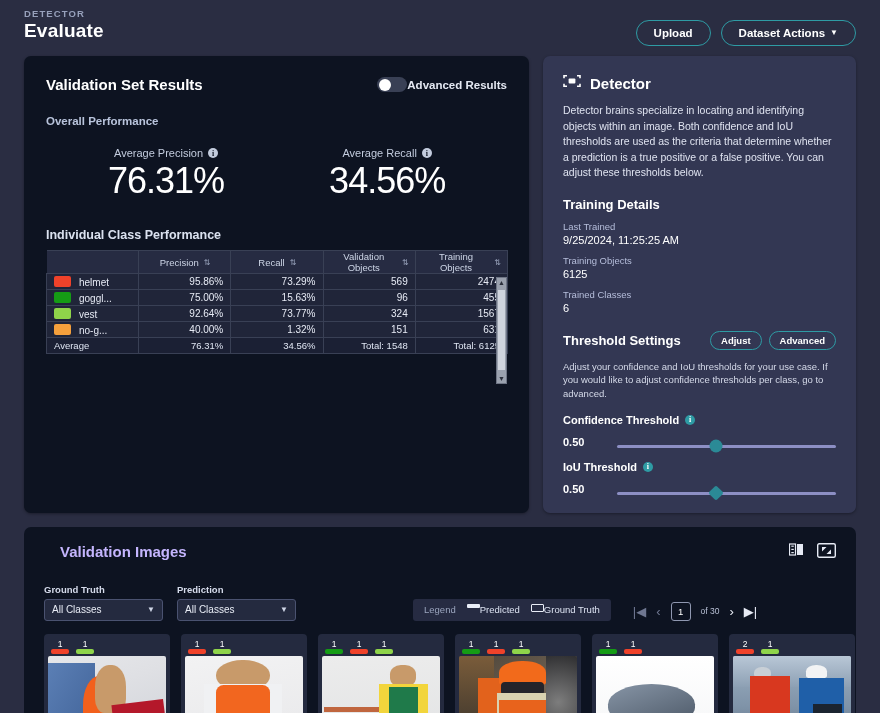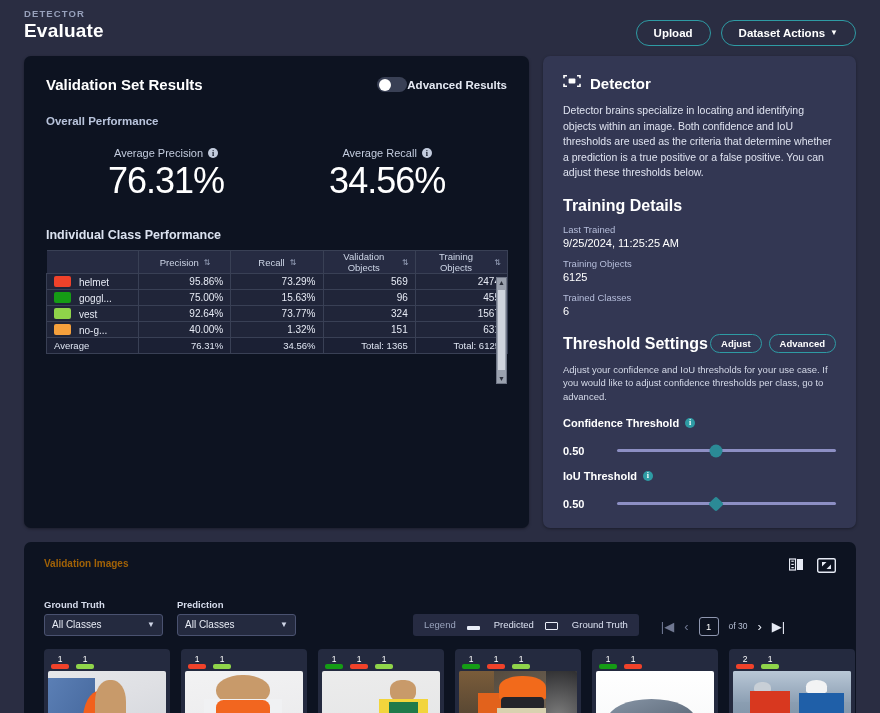--- a/index.html
+++ b/index.html
@@ -102,49 +102,49 @@
   .tbl-scroll .bar {
     position: absolute; left: 1px; top: 12px; width: 7px; height: 80px;
     background: #cfd4dd;
   }
   .tbl-scroll span { position: relative; z-index: 2; line-height: 9px; }
 
   
   .det-head { display: flex; align-items: center; gap: 9px; }
   .det-title { font-size: 15px; font-weight: bold; color: #fff; }
   .det-desc { font-size: 10.5px; line-height: 1.48; color: #dfe3f0; margin-top: 11px; }
-  .rp-h { font-size: 16px; font-weight: bold; color: #fff; margin-top: 16px; }
+  .rp-h { font-size: 13px; font-weight: bold; color: #fff; margin-top: 16px; }
   .kv-k { font-size: 9.5px; color: #b6bedb; margin-top: 9px; }
   .kv-v { font-size: 11px; color: #fff; margin-top: 2px; }
   .ts-head { display: flex; align-items: center; justify-content: space-between; margin-top: 17px; }
   .ts-pills { display: flex; gap: 7px; }
   .mini-pill {
     border: 1.2px solid #2e9ba4; border-radius: 13px; background: transparent;
     color: #fff; font-size: 9.5px; font-weight: bold; font-family: inherit;
     padding: 3px 10px; cursor: pointer;
   }
   .ts-desc { font-size: 9.5px; line-height: 1.45; color: #d5dae9; margin-top: 10px; }
   .sl-lbl { font-size: 11px; font-weight: bold; color: #fff; margin-top: 13px; display: flex; align-items: center; gap: 6px; }
   .info-dot.teal { background: #2e9ba4; color: #fff; }
-  .sl-row { display: flex; align-items: center; gap: 26px; margin-top: 16px; }
+  .sl-row { display: flex; align-items: flex-end; gap: 26px; margin-top: 10px; }
   .sl-val { font-size: 11px; font-weight: bold; color: #fff; width: 28px; }
   .sl-track { flex: 1; height: 3px; background: #8d8fc4; border-radius: 2px; position: relative; }
   .sl-thumb {
     position: absolute; top: 50%; left: 45%; transform: translate(-50%,-50%);
     width: 13px; height: 13px; border-radius: 50%; background: #2b8a96;
   }
   .sl-thumb.diamond { border-radius: 2px; transform: translate(-50%,-50%) rotate(45deg); width: 11px; height: 11px; }
 
   
   .panel-bottom {
     margin: 14px 24px 0 24px; background: #0d1321; border-radius: 7px;
     padding: 16px 20px 16px 20px; position: relative; height: 215px;
   }
   .vi-head { display: flex; align-items: flex-start; justify-content: space-between; }
-  .vi-title { font-size: 10px; font-weight: bold; color: #a16207; }
+  .vi-title { font-size: 15px; font-weight: bold; color: #c4b5fd; margin-left: 16px; }
   .vi-icons { display: flex; gap: 12px; align-items: center; }
   .vi-ico { cursor: pointer; }
 
   .vi-controls { display: flex; align-items: flex-end; margin-top: 22px; }
   .field { margin-right: 14px; }
   .field-lbl { font-size: 9.5px; font-weight: bold; color: #d6dcec; margin-bottom: 4px; }
   .select {
     width: 119px; height: 22px; background: #242a3f; border: 1px solid #4a5270;
     border-radius: 3px; color: #e8ecf5; font-size: 10px;
     display: flex; align-items: center; justify-content: space-between;
@@ -152,21 +152,21 @@
   }
   .select .chev { font-size: 8px; color: #cfd5e6; }
   .field.pred .select { width: 119px; }
 
   .legend-box {
     margin-left: 103px; background: #262b42; border-radius: 3px; height: 22px;
     display: flex; align-items: center; gap: 11px; padding: 0 11px;
     font-size: 9.5px; color: #dbe1f0;
   }
   .legend-box .lg-t { color: #9aa4bd; }
-  .legend-item { display: flex; align-items: flex-end; gap: 14px; }
+  .legend-item { display: flex; align-items: flex-start; gap: 0; }
   .lg-solid { width: 13px; height: 4px; background: #e9edf7; border-radius: 1px; }
   .lg-outline { width: 13px; height: 8px; border: 1.6px solid #e9edf7; border-radius: 1px; }
 
   .pager { display: flex; align-items: center; gap: 10px; margin-left: 22px; }
   .pg-ico { color: #e6eaf4; font-size: 13px; cursor: pointer; line-height: 1; }
   .pg-ico.dim { color: #6f7791; }
   .pg-num {
     width: 20px; height: 19px; border: 1px solid #8f97b0; border-radius: 3px;
     display: flex; align-items: center; justify-content: center;
     font-size: 9.5px; color: #fff; cursor: text;
@@ -284,21 +284,21 @@
             <td class="c-cls"><span class="swatch" id="sw3" style="background: rgb(245, 160, 60);"></span><span class="cls-name">no-g...</span></td>
             <td class="c-num">40.00%</td>
             <td class="c-num">1.32%</td>
             <td class="c-num">151</td>
             <td class="c-num">631</td>
           </tr>
           <tr class="avg">
             <td class="c-cls">Average</td>
             <td class="c-num">76.31%</td>
             <td class="c-num">34.56%</td>
-            <td class="c-num">Total: 1365</td>
+            <td class="c-num">Total: 1548</td>
             <td class="c-num">Total: 6125</td>
           </tr>
         </tbody>
       </table>
       <div class="tbl-scroll">
         <div class="bar"></div>
         <span>▲</span>
         <span>▼</span>
       </div>
     </div>

